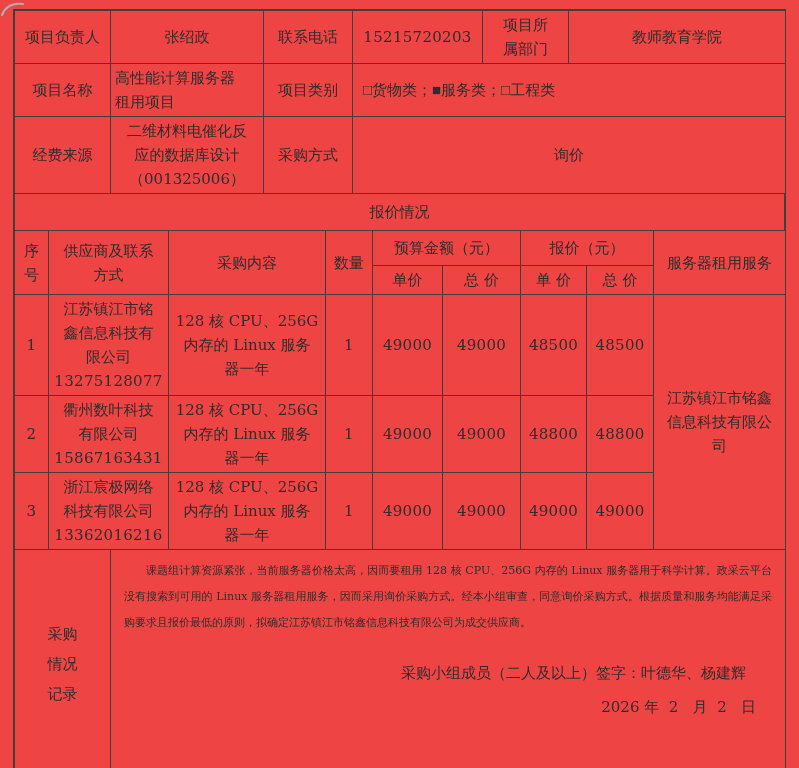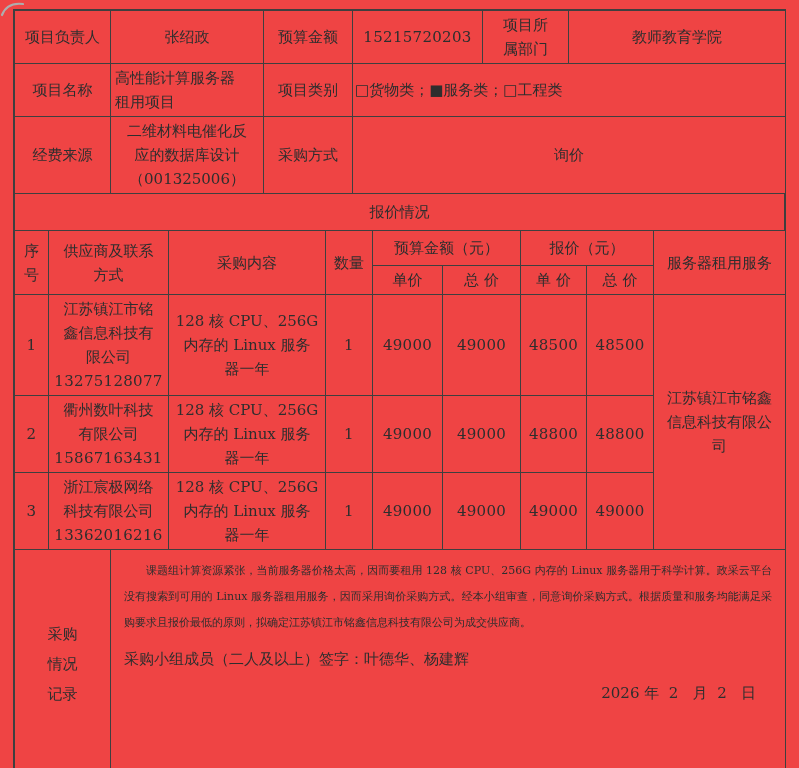--- a/index.html
+++ b/index.html
@@ -16,25 +16,25 @@
     overflow:hidden; box-shadow:0 0 0 1px #3f3f3f;
   }
   table { border-collapse:collapse; table-layout:fixed; width:771px; }
   table + table { margin-top:-1px; }
   td {
     border:1px solid #3f3f3f; text-align:center; vertical-align:middle;
     padding:2px 4px; font-size:15px; line-height:1.6; overflow:hidden;
   }
   .preline { white-space:pre-line; }
   .left { text-align:left; }
-  .pad10 { padding-left:2px; }
+  .pad10 { padding-left:10px;font-family:Liberation Serif, serif; }
   .label3 { line-height:2.0; }
   .record-content { text-align:left; vertical-align:top; padding:8px 13px 0 13px; }
   .para { margin:0; text-indent:2em; font-size:11px; line-height:2.35; text-align:justify; }
-  .sig-line { text-align:left; padding-right:26px; font-size:15px; line-height:2.3; margin-top:6px; }
+  .sig-line { text-align:right; padding-right:26px; font-size:15px; line-height:2.3; margin-top:20px; }
   .date-line { text-align:right; padding-right:16px; font-size:15px; line-height:2.3; white-space:pre; }
   .num { letter-spacing:0.3px; }
 </style>
 </head>
 <body>
 
 <div class="sheet">
 
   <svg class="stray" width="28" height="20">
     <path d="M2 15 Q 7 2 23 4" stroke="#aeaeae" stroke-width="2.2" fill="none" stroke-linecap="round"></path>
@@ -48,21 +48,21 @@
           <col style="width:153px">
           <col style="width:89px">
         <col style="width:130px">
           <col style="width:86px">
           <col style="width:217px">
       </colgroup>
       <tbody>
           <tr style="height:48px">
         <td>项目负责人</td>
         <td>张绍政</td>
-        <td>预算金额</td>
+        <td>联系电话</td>
         <td class="num">15215720203</td>
         <td class="preline">项目所
 属部门</td>
         <td>教师教育学院</td>
       </tr>
       <tr style="height:52px">
         <td>项目名称</td>
         <td class="left preline">高性能计算服务器
 租用项目</td>
         <td>项目类别</td>

